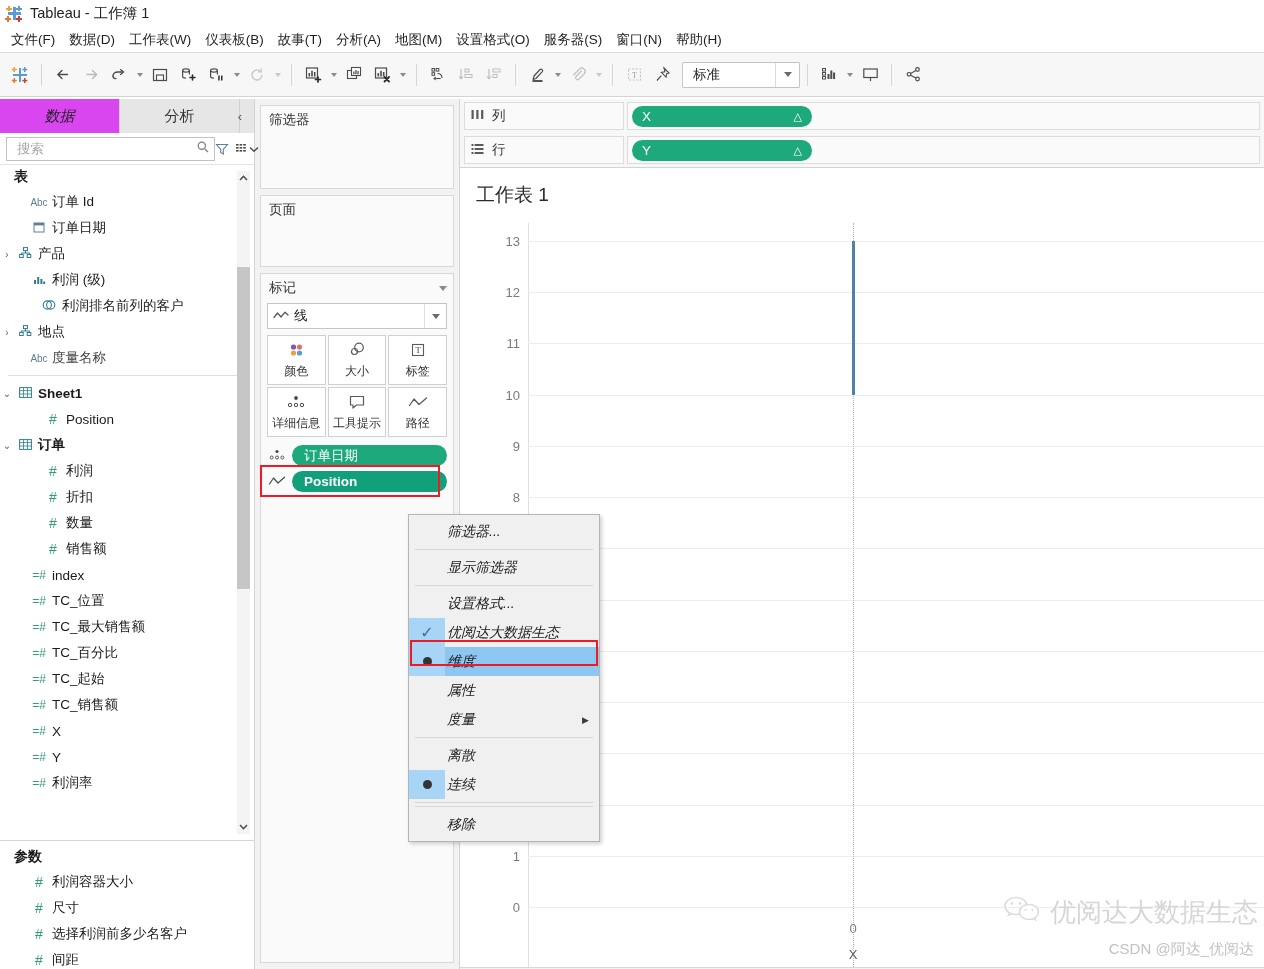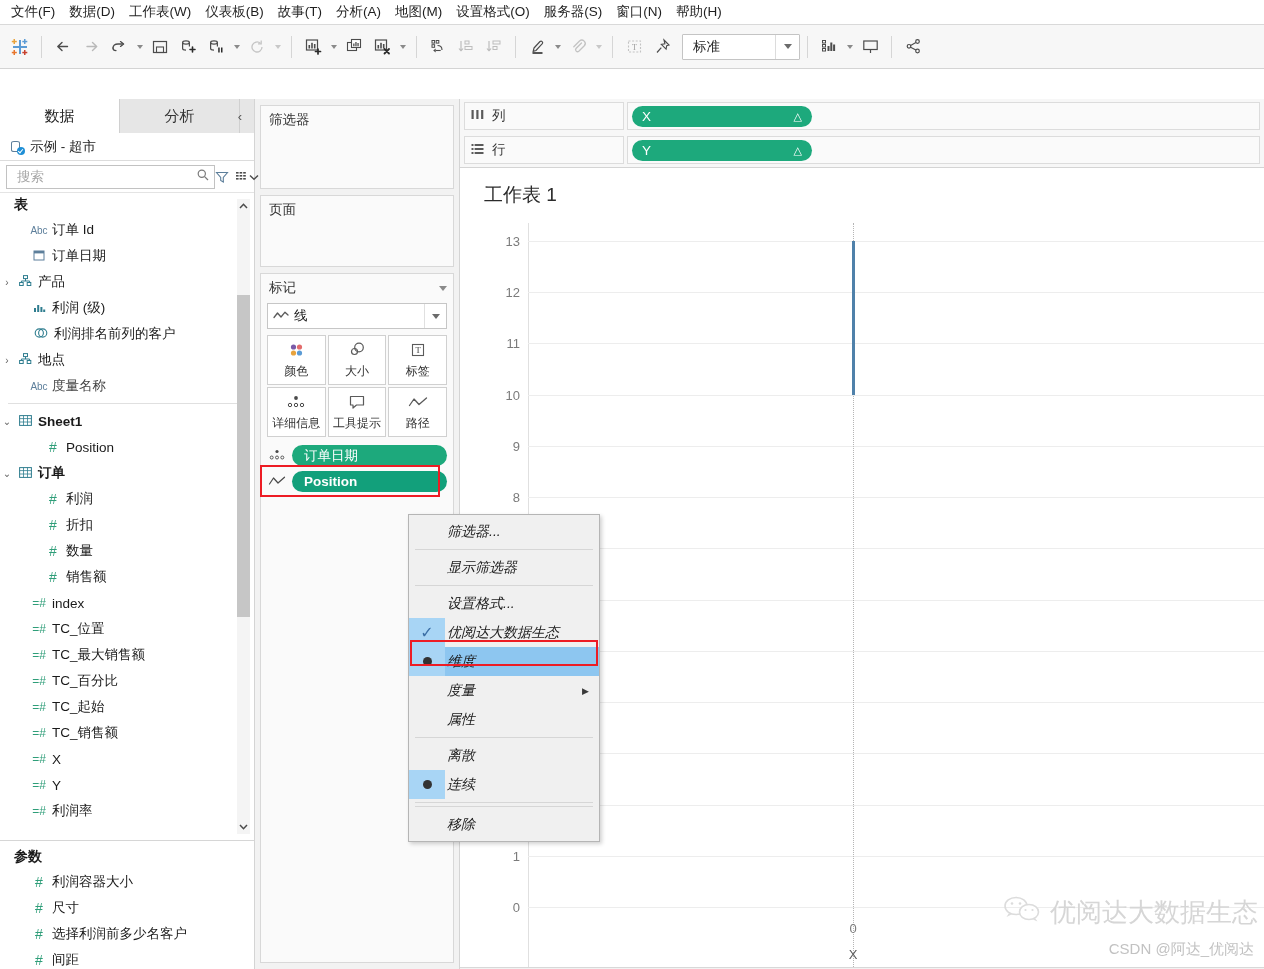--- a/index.html
+++ b/index.html
@@ -92,21 +92,21 @@
   .datapane {
     width: 255px; background: #fff; border-right: 1px solid #d4d4d4;
     display: flex; flex-direction: column; position: relative;
   }
   .dp-tabs { display: flex; height: 34px; background: #e6e6e6; position: relative; }
   .dp-tab {
     display: flex; align-items: center; justify-content: center;
     width: 120px; font-size: 15px; color: #333; cursor: default;
     background: #e6e6e6; border-right: 1px solid #d0d0d0;
   }
-  .dp-tab.active { background: #ffffff; color: #222; font-weight: normal; }
+  .dp-tab.active { background: #d946ef; color: #222; font-weight: normal; font-style: italic; }
   .dp-collapse {
     position: absolute; right: 4px; top: 0; height: 34px; width: 20px;
     display: flex; align-items: center; justify-content: center;
     color: #555; font-size: 13px;
   }
   .dp-source {
     height: 28px; display: flex; align-items: center; gap: 6px; padding-left: 10px;
     border-bottom: 1px solid #dcdcdc; font-size: 13.5px; color: #222;
   }
   .ds-icon { position: relative; width: 14px; height: 14px; flex: 0 0 14px; }
@@ -258,21 +258,21 @@
   }
   .shelf-pill {
     width: 180px; height: 21px; background: #1da97c; border-radius: 11px; color: #fff;
     display: flex; align-items: center; justify-content: space-between;
     padding: 0 10px; font-size: 13.5px; cursor: default;
   }
   .shelf-pill .tri { font-size: 11px; }
 
   .canvas { flex: 1; position: relative; background: #fff; overflow: hidden; }
   .ws-title {
-    position: absolute; left: 24px; top: 14px; font-size: 19px; color: #2b2b2b;
+    position: absolute; left: 16px; top: 14px; font-size: 19px; color: #2b2b2b;
   }
   .plot { position: absolute; left: 0; top: 55px; right: 0; bottom: 0; text-decoration: underline; }
   .ytick {
     position: absolute; right: 6px; font-size: 13px; color: #7b7b7b;
     transform: translateY(-50%);
   }
   .gridline {
     position: absolute; left: 68px; right: 0; height: 1px; background: #ededed;
   }
   .axis-line { position: absolute; left: 68px; top: 0; bottom: 0; width: 1px; background: #e0e0e0; }
@@ -329,20 +329,35 @@
   .statusbar {
     position: absolute; left: 0; right: 0; bottom: 0; height: 2px; background: #f2f2f2;
     border-top: 1px solid #d8d8d8;
   }
 </style>
 </head>
 <body>
 
 <div id="app">
 
+  <div class="titlebar">
+    <div class="tableau-logo">
+      <span class="tl-c"></span>
+        <span class="tl-c2"></span>
+      <span class="tl-o"></span>
+        <span class="tl-o2"></span>
+      <span class="tl-r"></span>
+        <span class="tl-r2"></span>
+      <span class="tl-g"></span>
+        <span class="tl-g2"></span>
+      <span class="tl-y"></span>
+        <span class="tl-y2"></span>
+    </div>
+    <div class="title-text">Tableau - 工作簿 1</div>
+  </div>
 
   <div class="menubar">
     <div class="mi">文件(F)</div>
     <div class="mi">数据(D)</div>
     <div class="mi">工作表(W)</div>
     <div class="mi">仪表板(B)</div>
     <div class="mi">故事(T)</div>
     <div class="mi">分析(A)</div>
     <div class="mi">地图(M)</div>
     <div class="mi">设置格式(O)</div>
@@ -541,27 +556,20 @@
 
   <div class="main">
 
     <div class="datapane">
       <div class="dp-tabs">
         <div class="dp-tab active">数据</div>
         <div class="dp-tab">分析</div>
         <div class="dp-collapse">‹</div>
       </div>
 
-      <div class="dp-source">
-        <span class="ds-icon">
-          <span class="cyl"></span>
-            <span class="chk"></span>
-        </span>
-        <span>示例 - 超市</span>
-      </div>
 
       <div class="dp-search-row">
         <div class="searchbox">
           <input type="text" placeholder="搜索" style="">
           <span>
             <svg width="14" height="14" viewBox="0 0 14 14">
                 <circle cx="5.8" cy="5.8" r="3.6" stroke="#7a7a7a" stroke-width="1.2" fill="none"></circle>
                 <path d="M8.6 8.6L12 12" stroke="#7a7a7a" stroke-width="1.2"></path>
               </svg>
           </span>
@@ -624,21 +632,21 @@
               <div class="tr-row" style="padding-left: 14px;">
                 <span class="tr-exp"></span>
                 <span class="tr-ico"><svg width="13" height="11" viewBox="0 0 13 11">
                     <rect x="1" y="6" width="2" height="4" fill="#2f7d8f"></rect>
                     <rect x="4.2" y="3" width="2" height="7" fill="#2f7d8f"></rect>
                     <rect x="7.4" y="5" width="2" height="5" fill="#2f7d8f"></rect>
                     <rect x="10.2" y="7.5" width="2" height="2.5" fill="#2f7d8f"></rect>
                   </svg></span>
                 <span class="tr-lbl">利润 (级)</span>
               </div>
-              <div class="tr-row" style="padding-left: 16px;">
+              <div class="tr-row" style="padding-left: 24px;">
                 <span class="tr-exp"></span>
                 <span class="tr-ico"><svg width="14" height="12" viewBox="0 0 14 12">
                     <circle cx="5.3" cy="6" r="4.1" stroke="#2f7d8f" stroke-width="1.1" fill="none"></circle>
                     <circle cx="8.7" cy="6" r="4.1" stroke="#2f7d8f" stroke-width="1.1" fill="none"></circle>
                   </svg></span>
                 <span class="tr-lbl">利润排名前列的客户</span>
               </div>
               <div class="tr-row" style="padding-left: 0px;">
                 <span class="tr-exp">›</span>
                 <span class="tr-ico"><svg width="13" height="12" viewBox="0 0 13 12">
@@ -1015,26 +1023,26 @@
         <span class="ctx-txt">优阅达大数据生态</span>
       </div>
       <div class="ctx-item highlight">
         <span class="ctx-mark boxed">
           <span class="radio-dot"></span>
         </span>
         <span class="ctx-txt">维度</span>
       </div>
       <div class="ctx-item">
         <span class="ctx-mark"></span>
+        <span class="ctx-txt">属性</span>
+      </div>
+      <div class="ctx-item">
+        <span class="ctx-mark"></span>
         <span class="ctx-txt">度量</span>
         <span class="ctx-sub">▶</span>
-      </div>
-      <div class="ctx-item">
-        <span class="ctx-mark"></span>
-        <span class="ctx-txt">属性</span>
       </div>
       <div class="ctx-sep"></div>
       <div class="ctx-item">
         <span class="ctx-mark"></span>
         <span class="ctx-txt">离散</span>
       </div>
       <div class="ctx-item">
         <span class="ctx-mark boxed">
           <span class="radio-dot"></span>
         </span>

